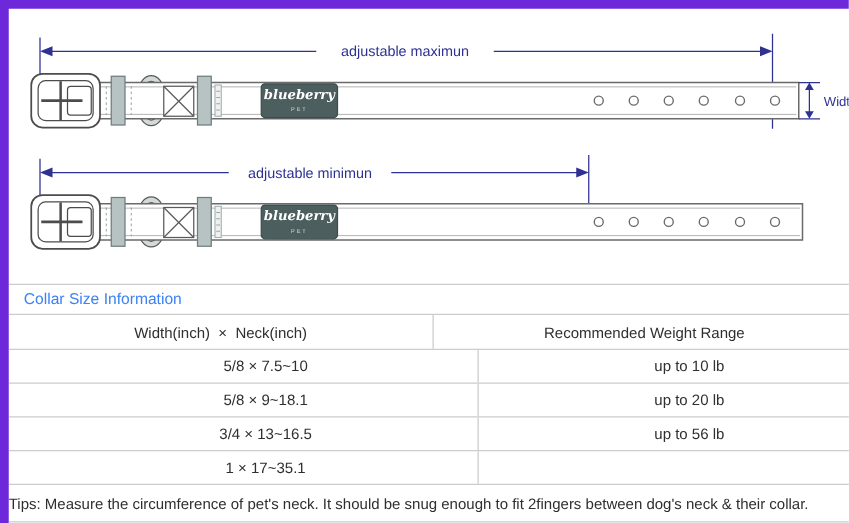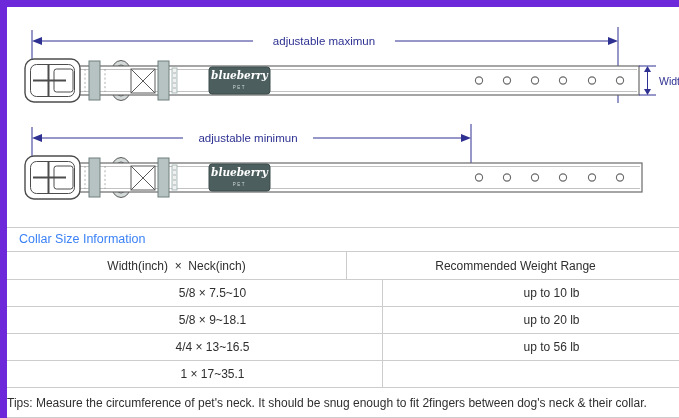--- a/index.html
+++ b/index.html
@@ -202,21 +202,21 @@
 
     <div class="t-row t-data">
       <div class="t-cell c1">5/8 × 7.5~10</div>
       <div class="t-cell c2">up to 10 lb</div>
     </div>
     <div class="t-row t-data">
       <div class="t-cell c1">5/8 × 9~18.1</div>
       <div class="t-cell c2">up to 20 lb</div>
     </div>
     <div class="t-row t-data">
-      <div class="t-cell c1">4/4 × 13~16.5</div>
+      <div class="t-cell c1">3/4 × 13~16.5</div>
       <div class="t-cell c2">up to 56 lb</div>
     </div>
     <div class="t-row t-data">
       <div class="t-cell c1">1 × 17~35.1</div>
     </div>
 
     <div class="t-tips">Tips: Measure the circumference of pet's neck. It should be snug enough to fit 2fingers between dog's neck &amp; their collar.</div>
   </div>
 
 </div>

